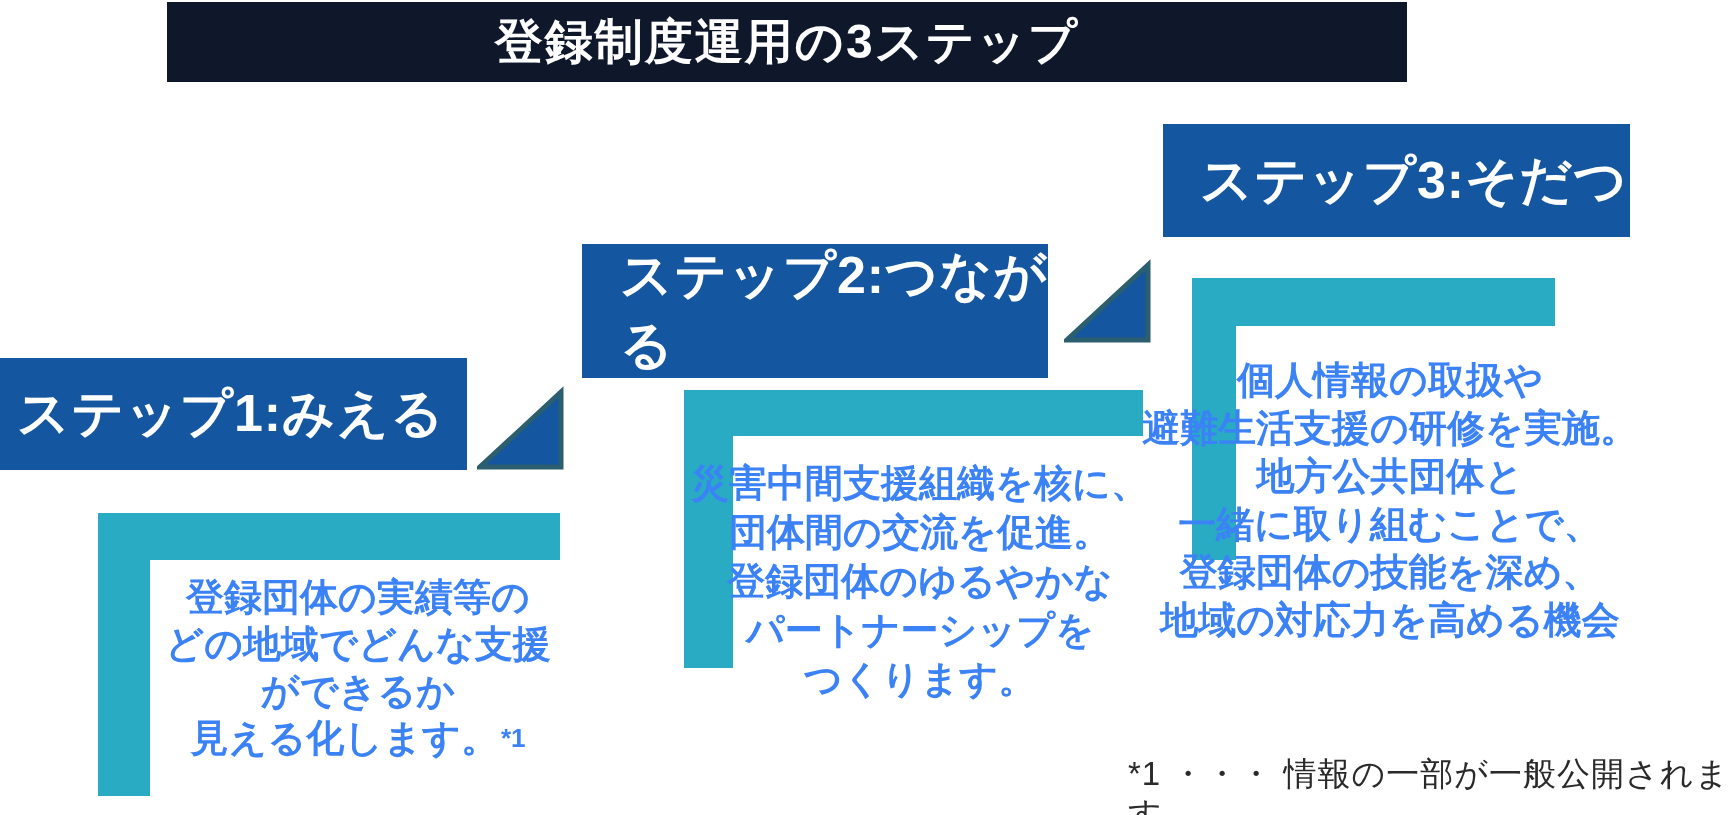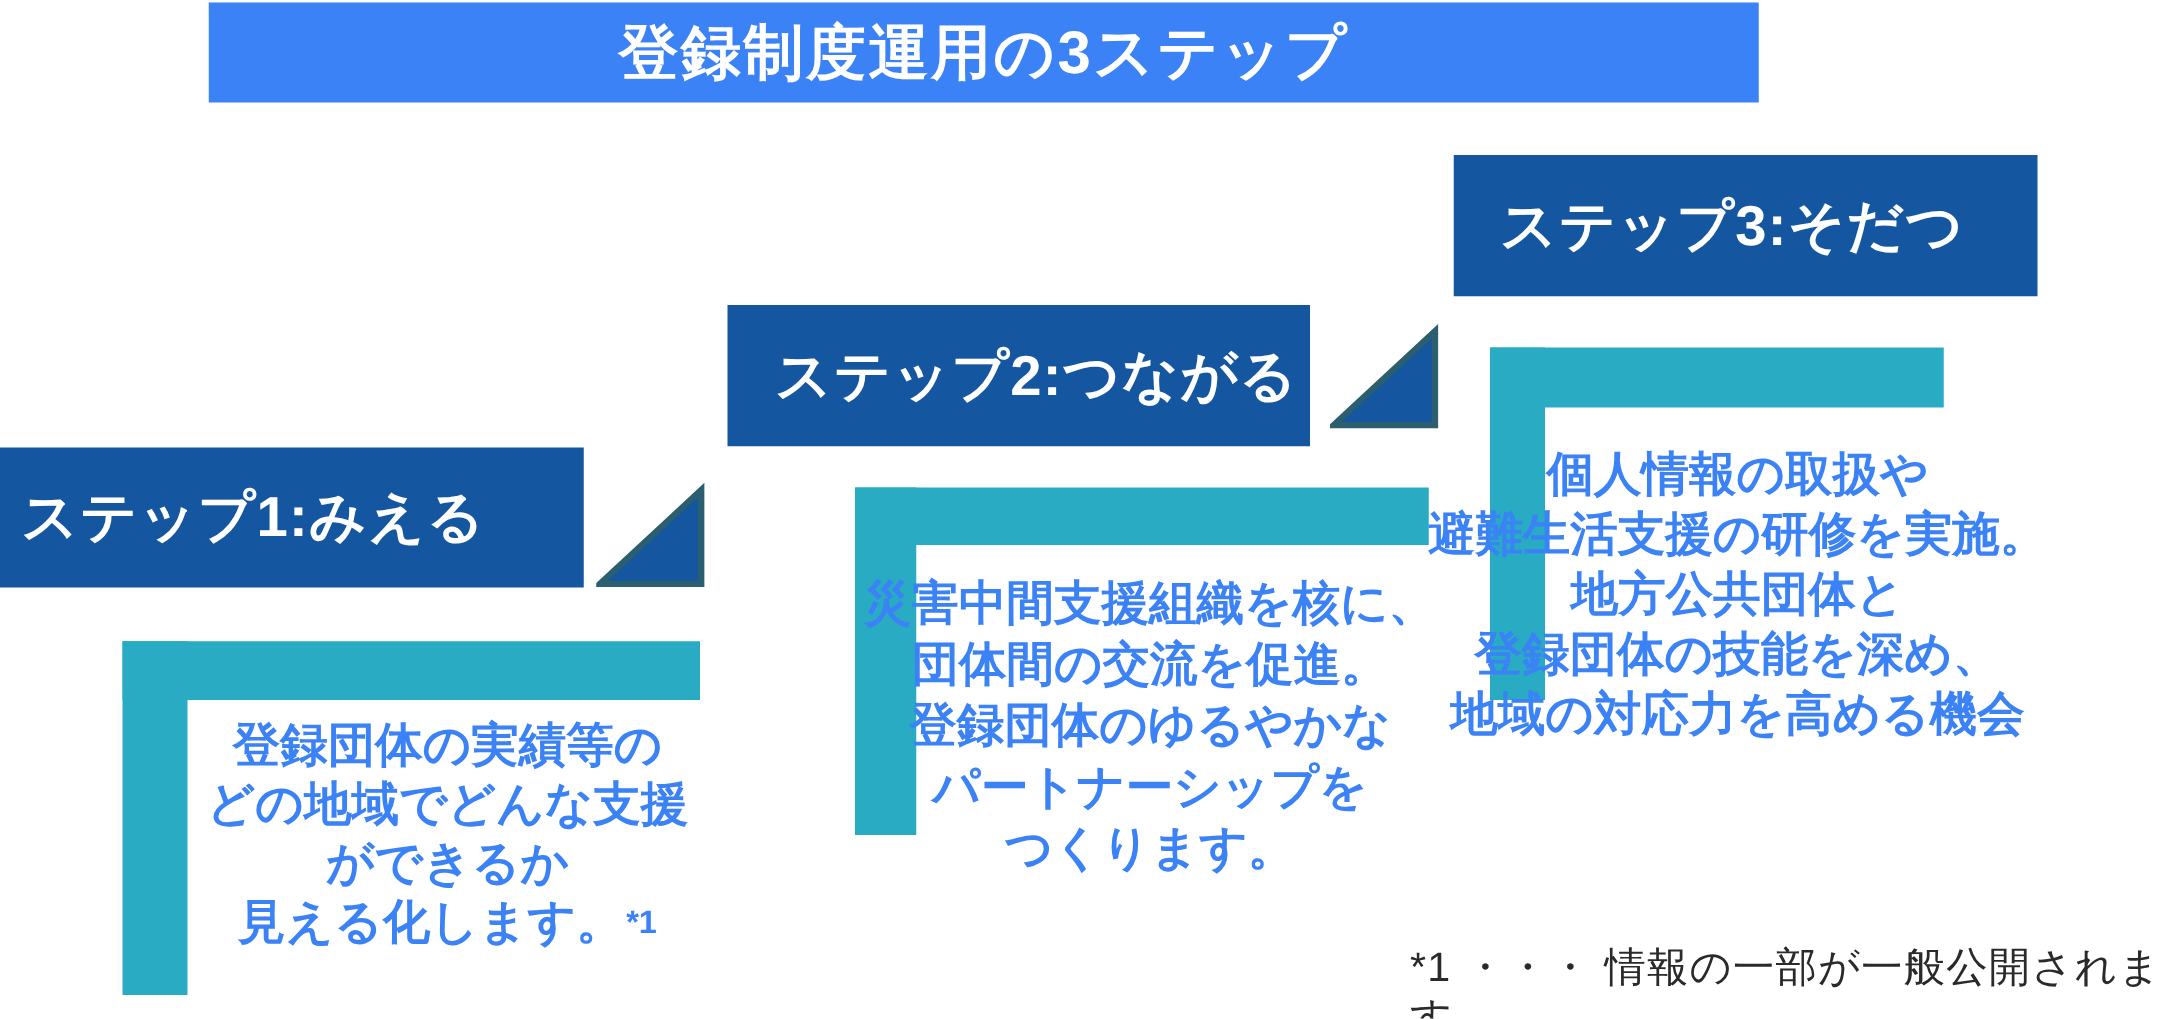--- a/index.html
+++ b/index.html
@@ -6,32 +6,32 @@
   .canvas{
     position:relative;
     width:1734px;height:815px;
     background:#ffffff;
     font-family:"Liberation Sans","DejaVu Sans",sans-serif;
     overflow:hidden;
   }
   
   .title-banner{
     position:absolute;left:167px;top:2px;width:1240px;height:80px;
-    background:#3b82f6;color:#ffffff;
+    background:#0f172a;color:#ffffff;
     display:flex;align-items:center;justify-content:center;
     font-size:48px;font-weight:700;letter-spacing:2px;
   }
   
   .step-header{
     position:absolute;background:#1456a0;color:#ffffff;
     display:flex;align-items:center;
-    font-size:45px;font-weight:700;letter-spacing:1px;
+    font-size:52px;font-weight:700;letter-spacing:1px;
   }
   .step1-header{left:0;top:358px;width:467px;height:112px;padding-left:17px;box-sizing:border-box;}
-  .step2-header{left:582px;top:244px;width:466px;height:113px;padding-left:38px;box-sizing:border-box;}
+  .step2-header{left:582px;top:244px;width:466px;height:134px;padding-left:38px;box-sizing:border-box;}
   .step3-header{left:1163px;top:124px;width:467px;height:113px;padding-left:37px;box-sizing:border-box;}
   
   .tri{position:absolute;width:88px;height:85px;}
   .tri1{left:477px;top:386px;}
   .tri2{left:1064px;top:259px;}
   
   .bracket{position:absolute;box-sizing:border-box;border-style:solid;border-color:#29abc3;border-right:none;border-bottom:none;}
   .bracket1{left:98px;top:513px;width:462px;height:283px;border-left-width:52px;border-top-width:47px;}
   .bracket2{left:684px;top:390px;width:459px;height:278px;border-left-width:49px;border-top-width:46px;}
   .bracket3{left:1192px;top:278px;width:363px;height:282px;border-left-width:44px;border-top-width:48px;}
@@ -89,19 +89,20 @@
   </div>
 
   <div class="step-header step3-header">
     <span>ステップ3:そだつ</span>
   </div>
   <div class="bracket bracket3"></div>
   <div class="body-text body3">
     <div>個人情報の取扱や</div>
     <div>避難生活支援の研修を実施。</div>
     <div>地方公共団体と</div>
+    <div>一緒に取り組むことで、</div>
     <div>登録団体の技能を深め、</div>
     <div>地域の対応力を高める機会</div>
   </div>
 
   <div class="footnote">*1 ・・・ 情報の一部が一般公開されます</div>
 
 </div>
 
 </body></html>

